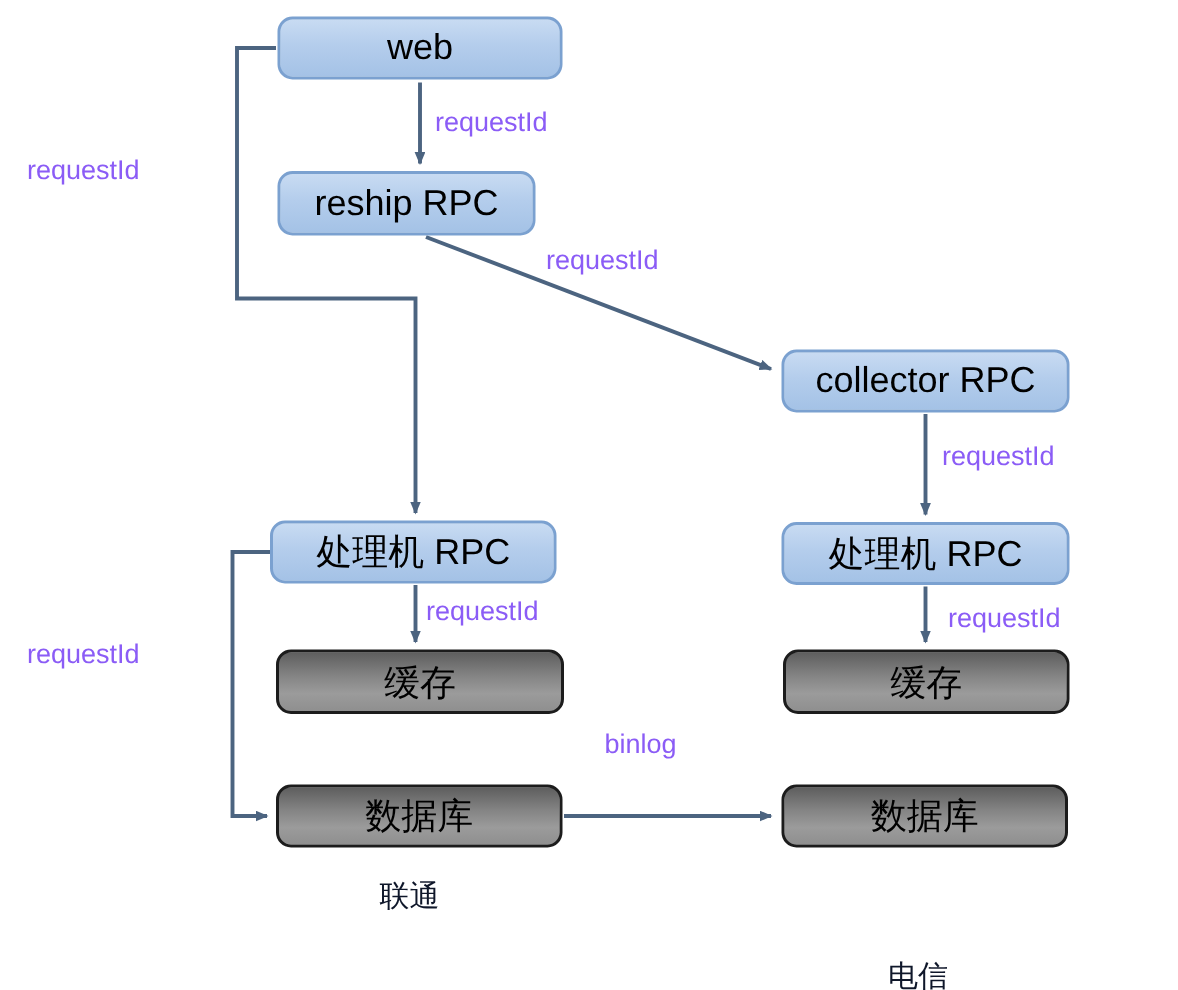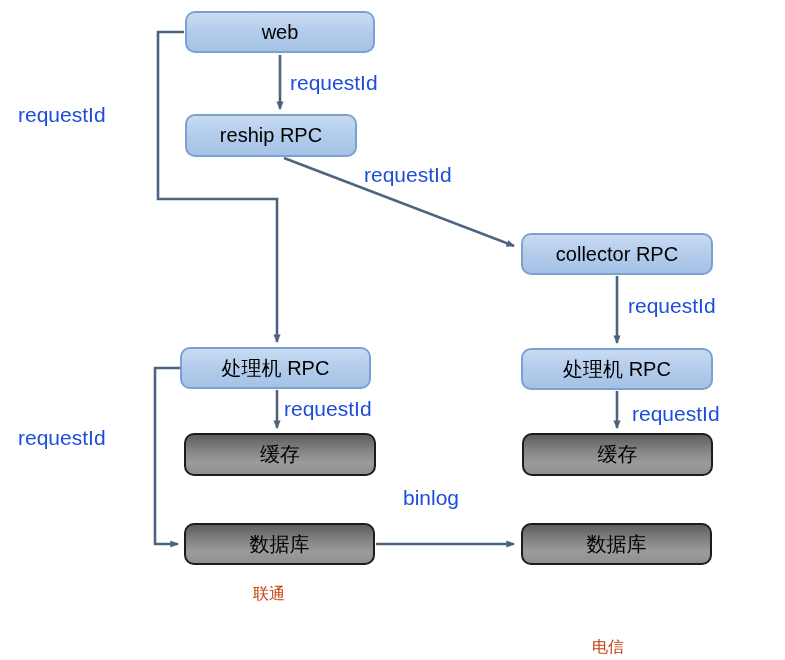--- a/index.html
+++ b/index.html
@@ -24,42 +24,42 @@
     stroke-miterlimit: 6;
   }
   .arrowhead { fill: var(--arrow, #4c6480); }
   .node {
     position: absolute;
     display: flex;
     align-items: center;
     justify-content: center;
     box-sizing: border-box;
     border-radius: 10px;
-    font-size: 20px;
+    font-size: 24px;
     color: #000000;
     white-space: nowrap;
   }
   .node.blue {
     background: linear-gradient(180deg, #c8dbf2 0%, #b4cdec 45%, #a4c2e6 100%);
     border: 2px solid #7ba1d0;
   }
   .node.gray {
     background: linear-gradient(180deg, #5e5e5e 0%, #848484 40%, #9b9b9b 70%, #8f8f8f 100%);
     border: 2px solid #1c1c1c;
   }
   .edge-label {
     position: absolute;
-    font-size: 21px;
-    color: #1d4ed8;
+    font-size: 18px;
+    color: #8b5cf6;
     white-space: nowrap;
   }
   .region-label {
     position: absolute;
-    font-size: 16px;
-    color: #c2410c;
+    font-size: 20px;
+    color: #0f172a;
     white-space: nowrap;
   }
 </style>
 </head>
 <body>
 
 <div id="canvas">
 
   <svg id="edges">
     <defs>

